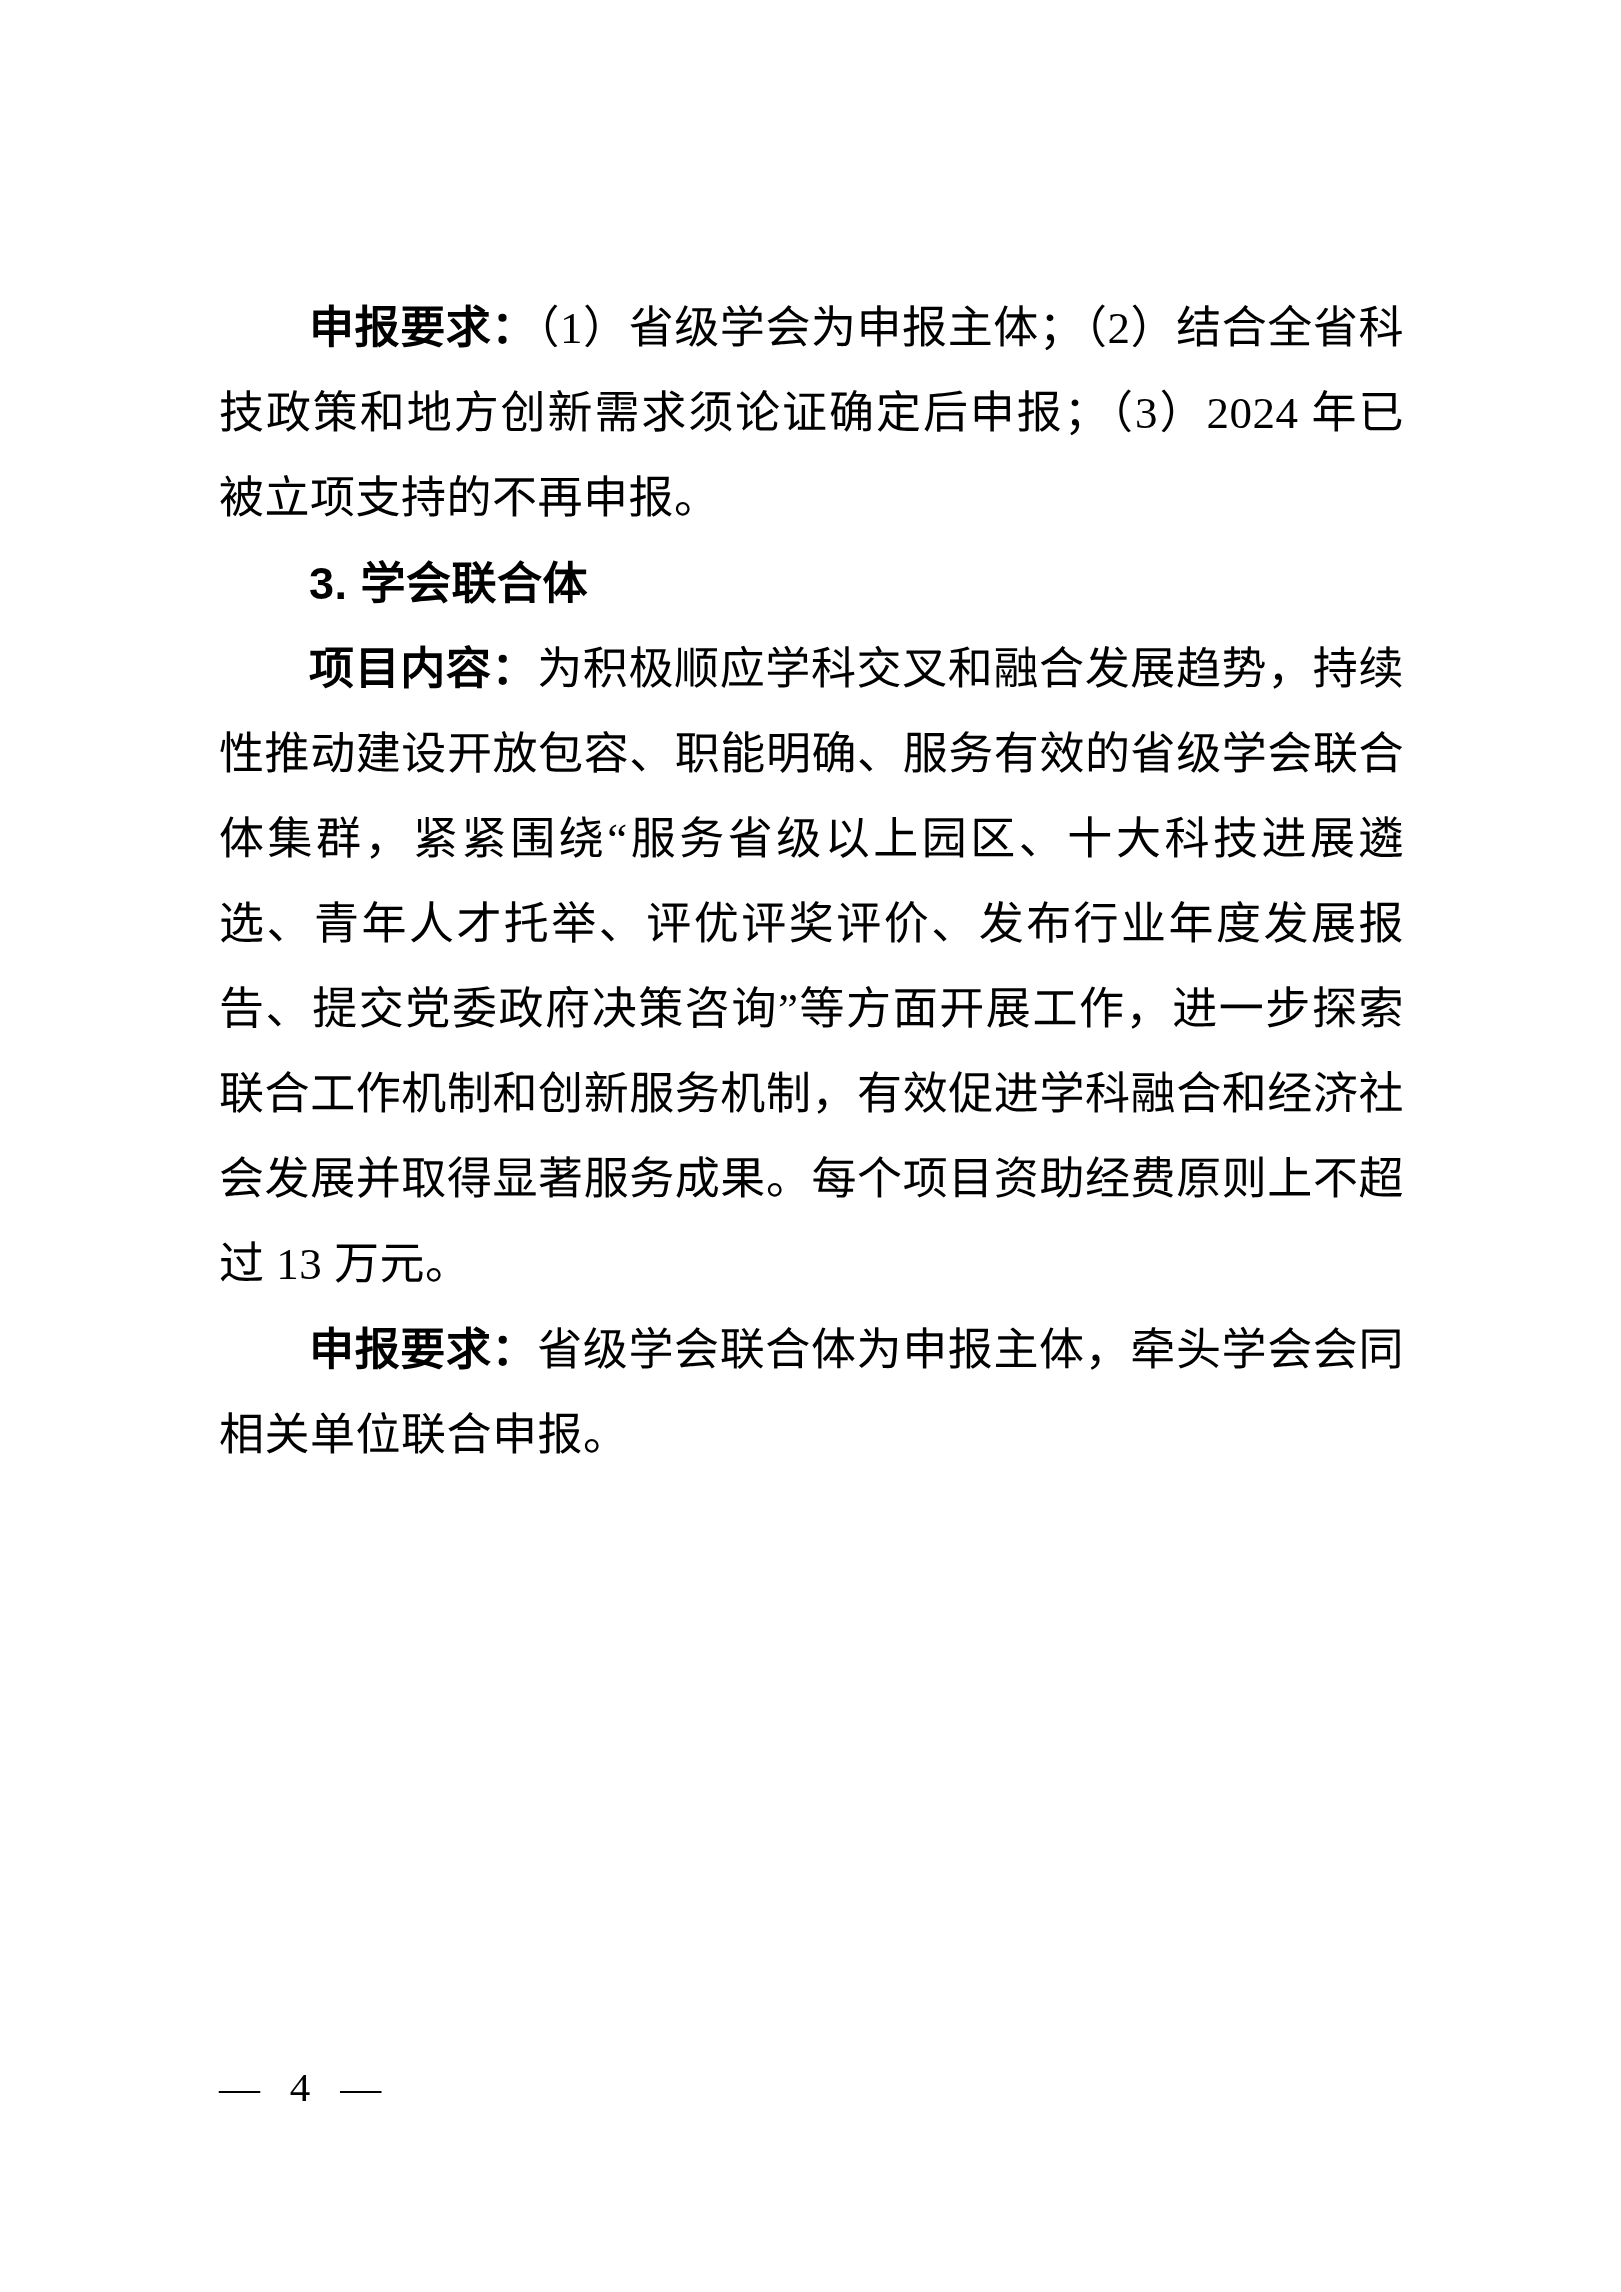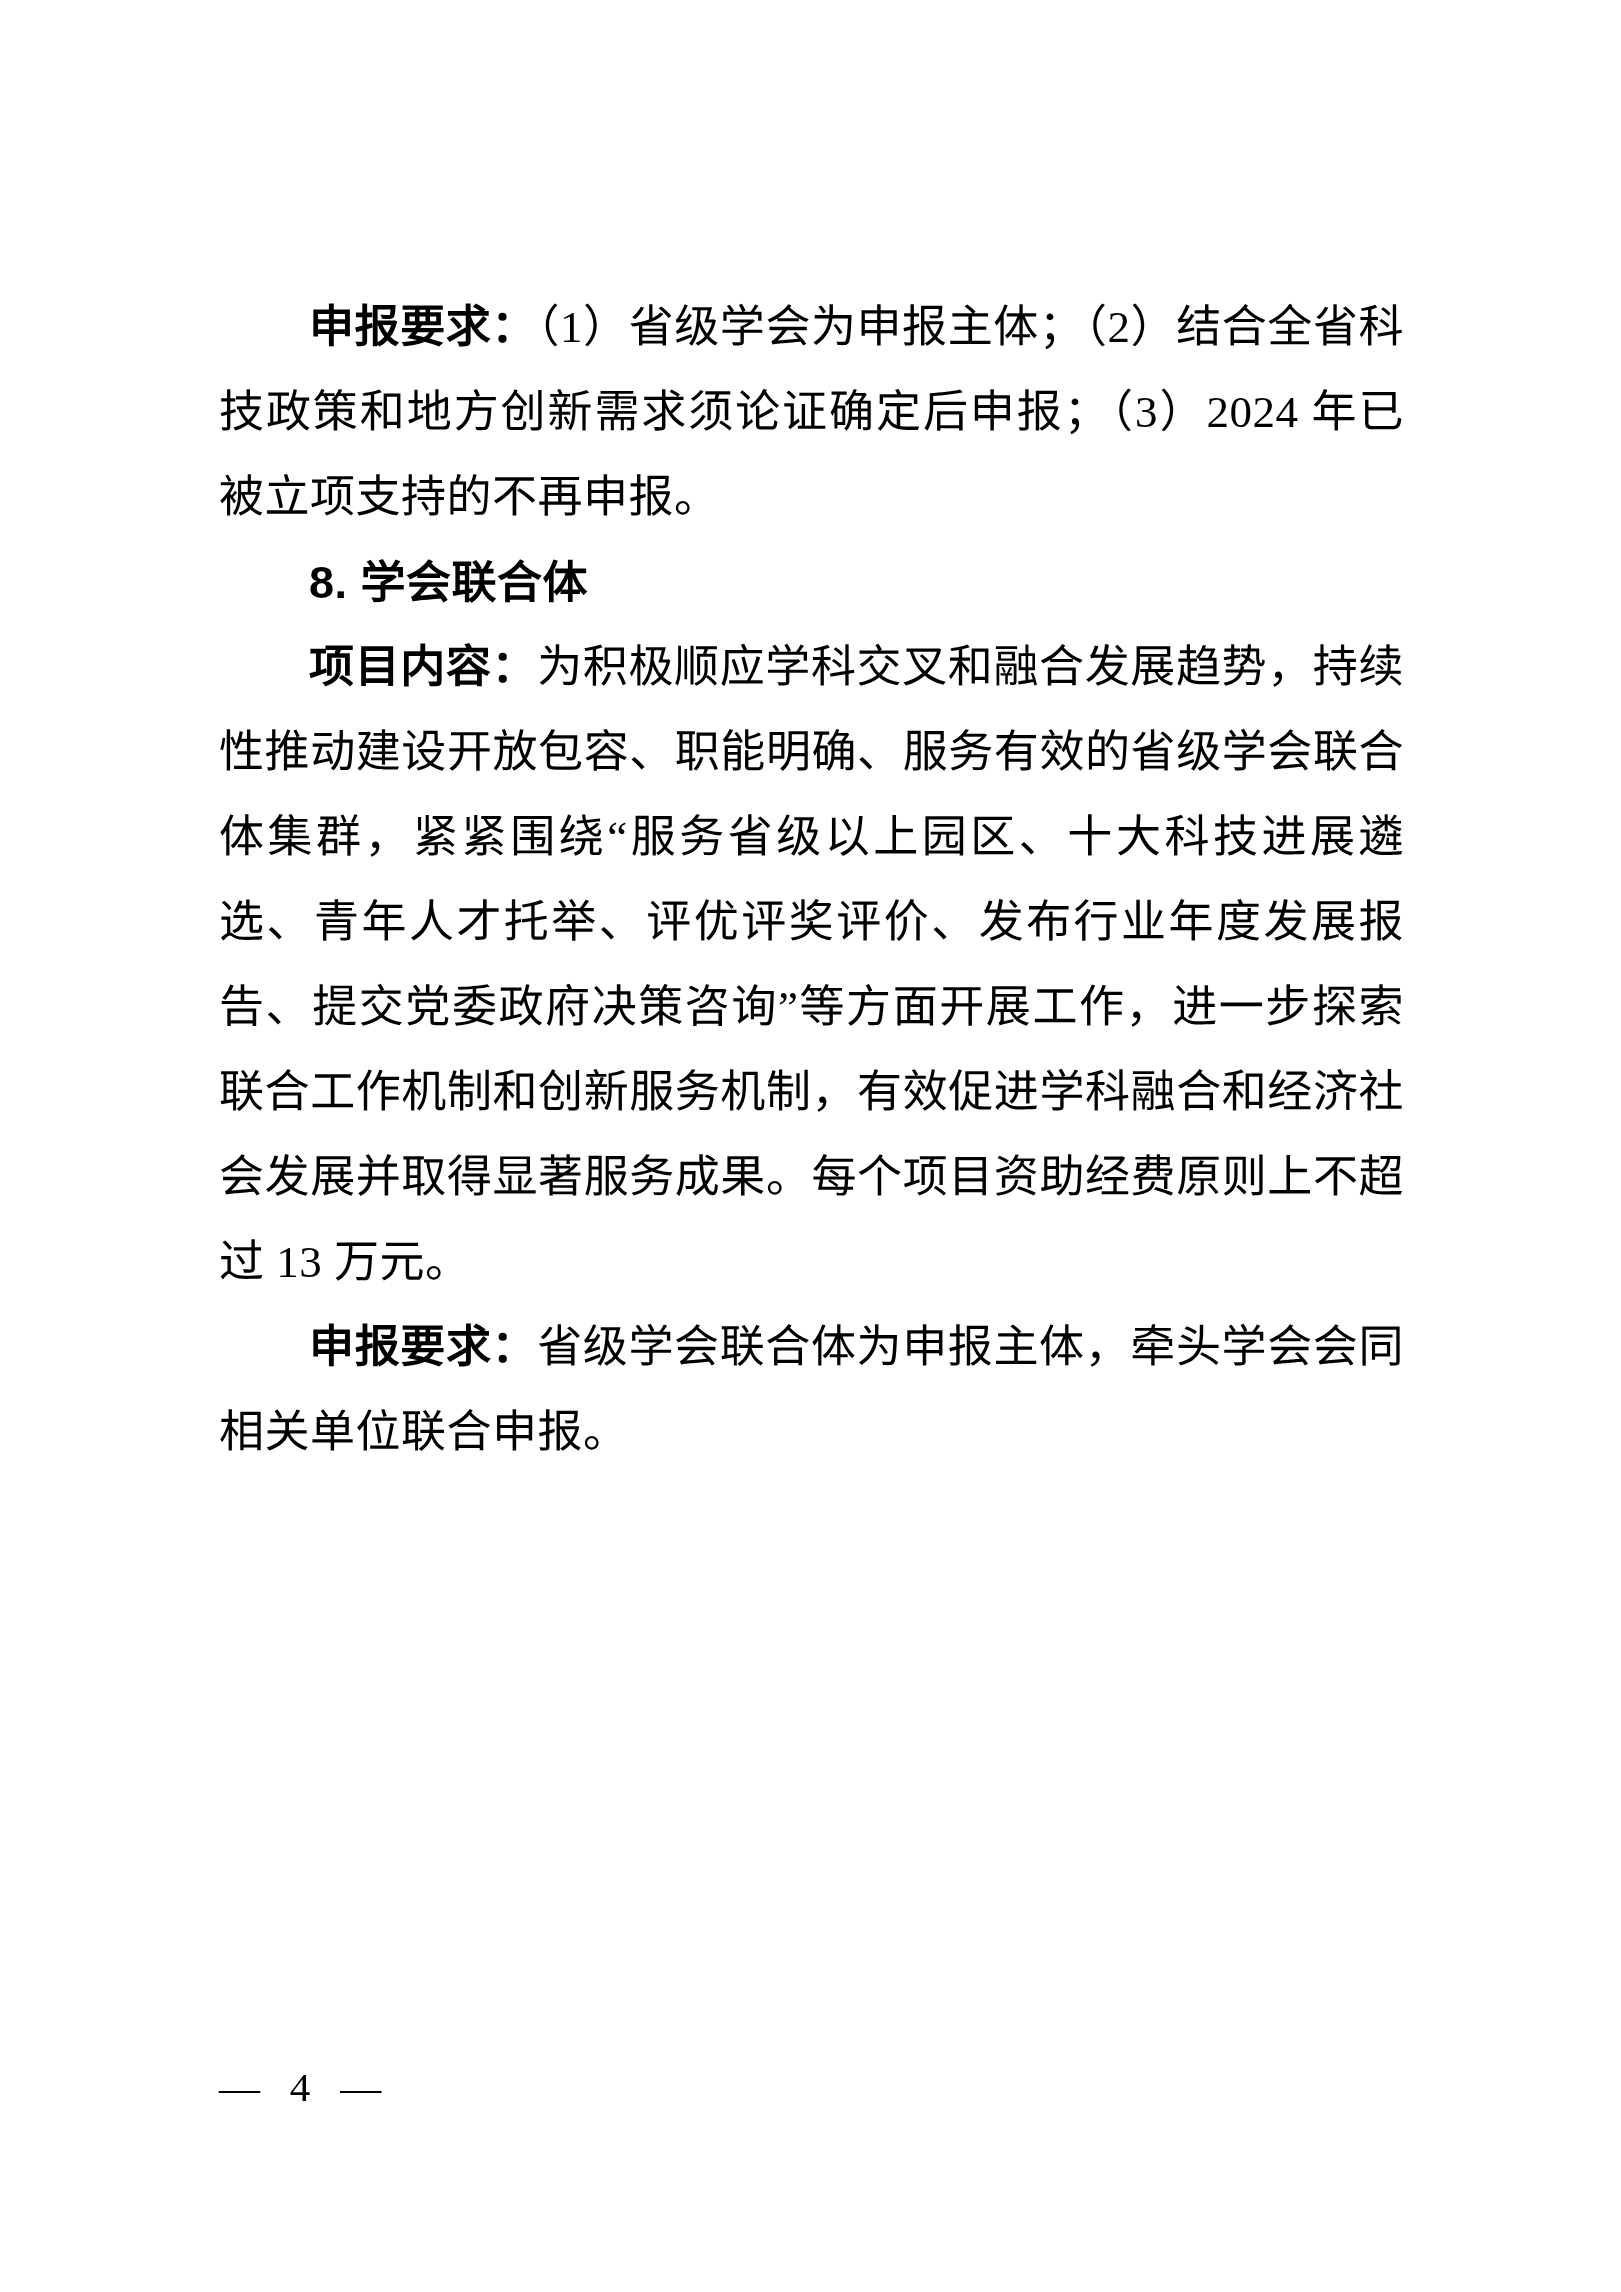--- a/index.html
+++ b/index.html
@@ -32,21 +32,21 @@
     text-align: justify;
     text-justify: inter-character;
     letter-spacing: 0.5px;
   }
   .para {
     margin: 0;
     text-indent: 90px; 
     overflow-wrap: break-word;
   }
   .para .lead {
-    font-family: Liberation Serif, serif;
+    font-family: Liberation Sans, sans-serif;
     font-weight: bold;
   }
   .heading {
     margin: 0;
     text-indent: 90px;
     font-family: "Liberation Sans", "DejaVu Sans", sans-serif;
     font-weight: bold;
     font-size: 45px;
     line-height: 85px;
     text-align: left;
@@ -64,21 +64,21 @@
 </style>
 </head>
 <body>
 
 <div class="page">
 
   <div class="doc-body">
 
     <p class="para"><span class="lead">申报要求：</span><span>（1）省级学会为申报主体；（2）结合全省科技政策和地方创新需求须论证确定后申报；（3）2024 年已被立项支持的不再申报。</span></p>
 
-    <h3 class="heading">8. 学会联合体</h3>
+    <h3 class="heading">3. 学会联合体</h3>
 
     <p class="para"><span class="lead">项目内容：</span><span>为积极顺应学科交叉和融合发展趋势，持续性推动建设开放包容、职能明确、服务有效的省级学会联合体集群，紧紧围绕“服务省级以上园区、十大科技进展遴选、青年人才托举、评优评奖评价、发布行业年度发展报告、提交党委政府决策咨询”等方面开展工作，进一步探索联合工作机制和创新服务机制，有效促进学科融合和经济社会发展并取得显著服务成果。每个项目资助经费原则上不超过 13 万元。</span></p>
 
     <p class="para"><span class="lead">申报要求：</span><span>省级学会联合体为申报主体，牵头学会会同相关单位联合申报。</span></p>
 
 
 
   </div>
 
   <div class="page-number">— 4 —</div>

